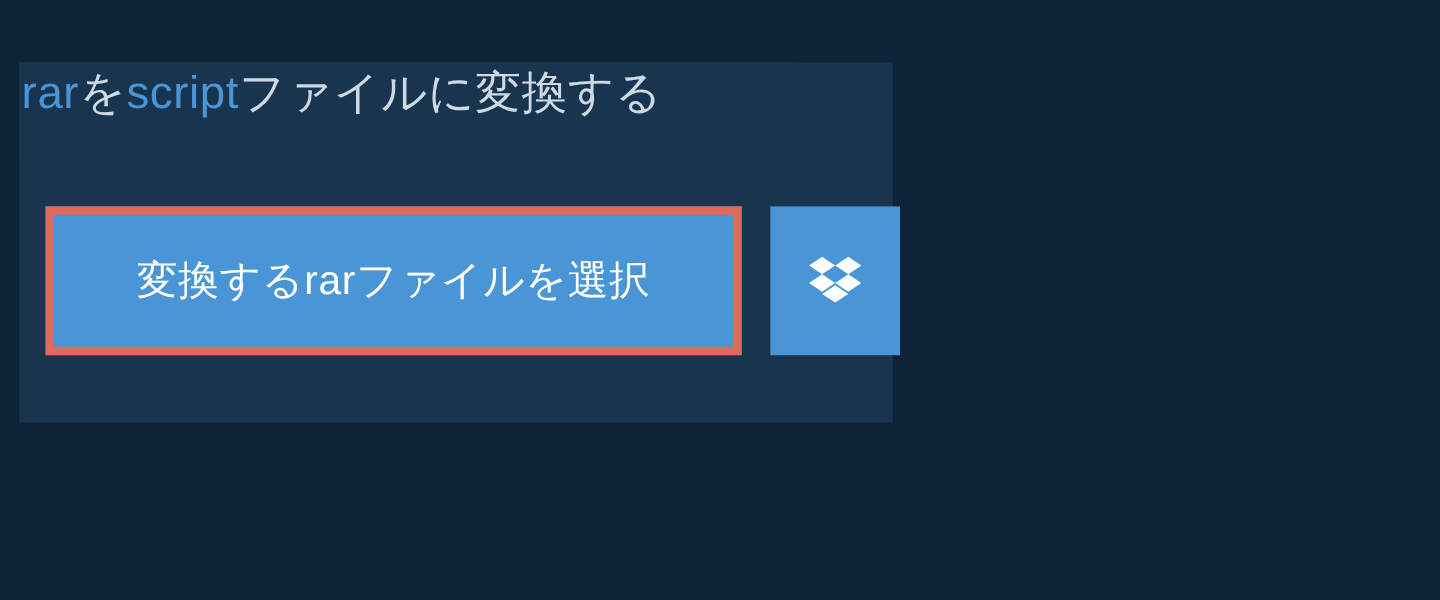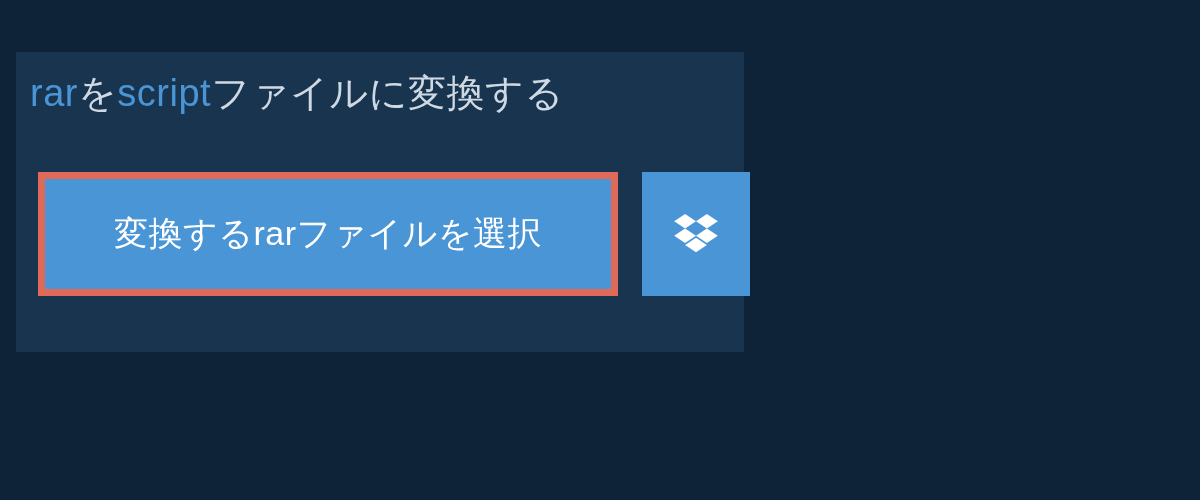--- a/index.html
+++ b/index.html
@@ -23,22 +23,22 @@
       background: #18344f;
     }
     .heading-bar {
       position: absolute;
       left: 0;
       top: 0;
       width: 650px;
       height: 82px;
       background: #18344f;
       display: flex;
-      align-items: center;
-      padding-left: 14px;
+      align-items: flex-start;
+      padding-left: 2px;
     }
     .heading-text {
       font-size: 38px;
       color: #cfd9e3;
       font-weight: 400;
       letter-spacing: 0.5px;
     }
     .heading-text .kw {
       color: #4a95d6;
     }

